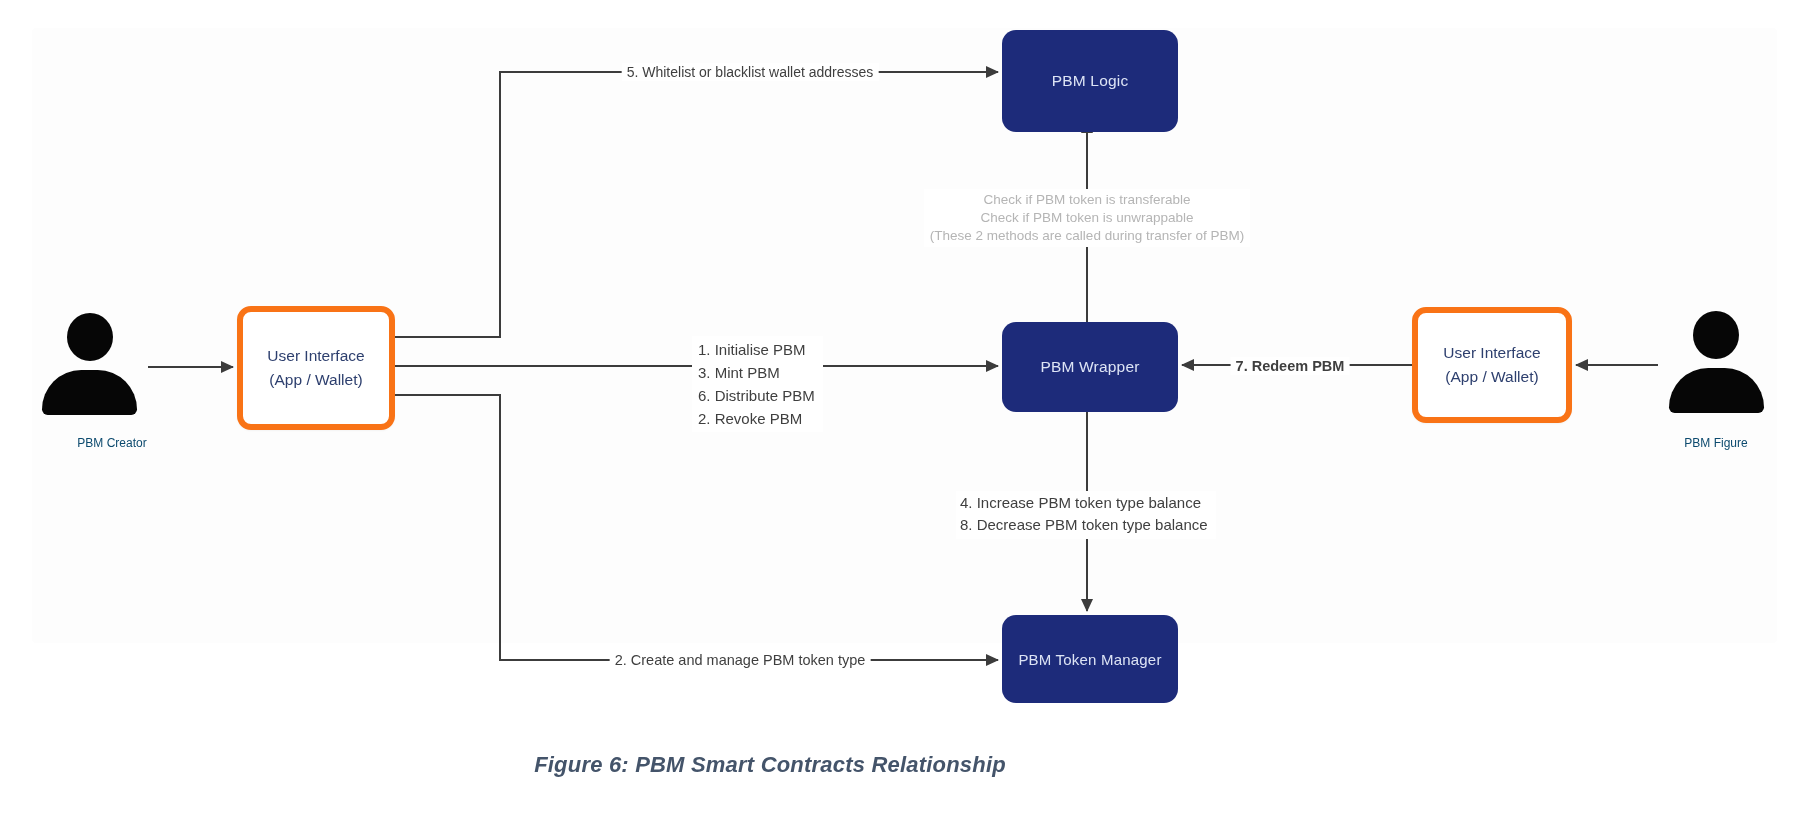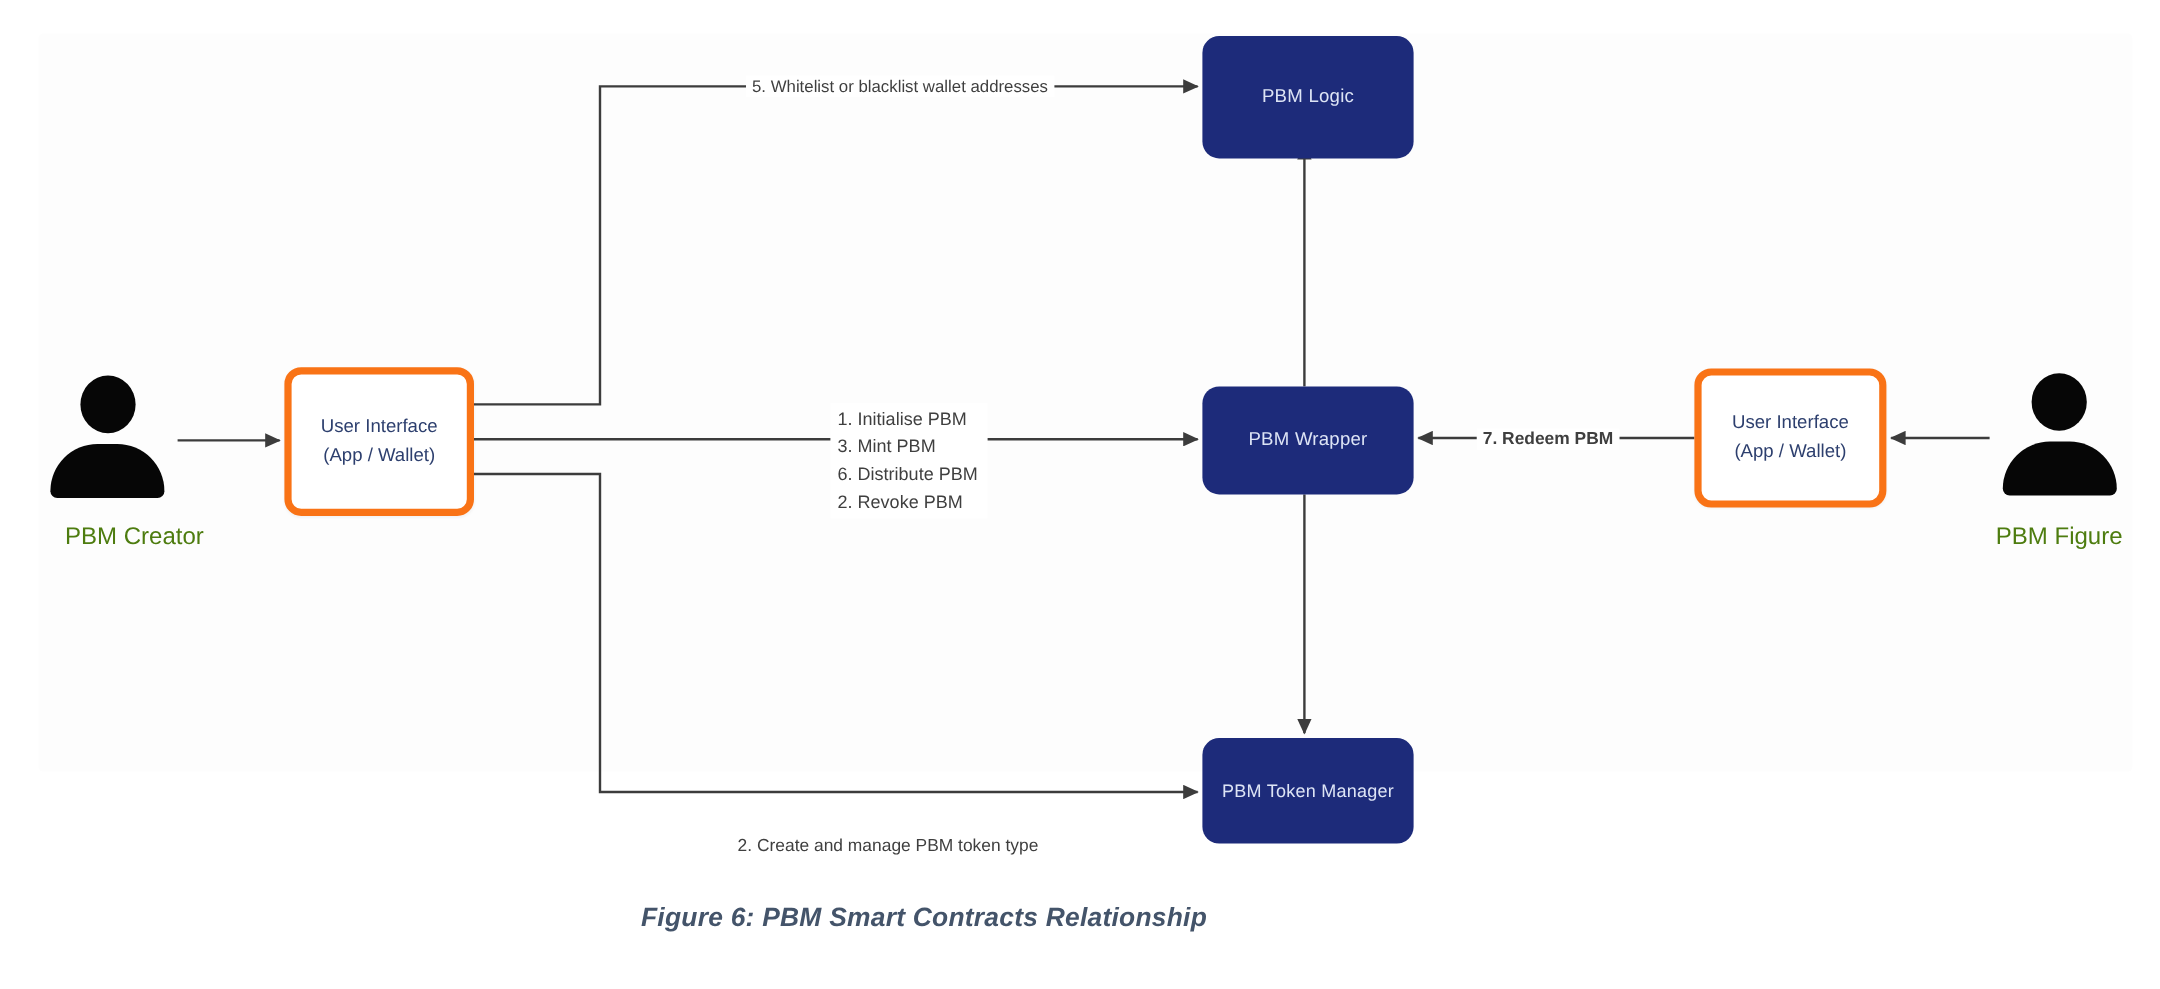--- a/index.html
+++ b/index.html
@@ -24,29 +24,29 @@
   #node-wrapper{left:1002px;top:322px;width:176px;height:90px;}
   #node-token-manager{left:1002px;top:615px;width:176px;height:88px;font-size:15px;}
   #node-ui-left{left:237px;top:306px;width:158px;height:124px;}
   #node-ui-right{left:1412px;top:307px;width:160px;height:116px;}
 
   .person{position:absolute;display:flex;flex-direction:column;align-items:center;}
   #person-creator{left:42px;top:313px;width:95px;}
   #person-holder{left:1668px;top:311px;width:96px;}
   .person .head{width:46px;height:48px;background:#060606;border-radius:50%;}
   .person .body{width:95px;height:45px;margin-top:9px;background:#060606;border-radius:48px 48px 7px 7px;}
-  .actor-label{position:absolute;transform:translateX(-50%);font-size:20px;color:#4d7c0f;white-space:nowrap;}
+  .actor-label{position:absolute;transform:translateX(-50%);font-size:12px;color:#0c4a6e;white-space:nowrap;}
   #label-creator{left:112px;top:436px;}
   #label-holder{left:1716px;top:436px;}
 
   .edge-label{position:absolute;background:#ffffff;white-space:nowrap;color:#3f3f3f;}
   .edge-label.centered{transform:translate(-50%,-50%);padding:1px 5px;}
   #lbl-whitelist{left:750px;top:72px;font-size:14px;}
   #lbl-redeem{left:1290px;top:366px;font-size:14.5px;font-weight:bold;}
-  #lbl-create{left:740px;top:660px;font-size:14.5px;margin-top:45px;}
+  #lbl-create{left:740px;top:660px;font-size:14.5px;}
   #lbl-wrapper-ops{left:692px;top:336px;font-size:15px;line-height:23px;padding:2px 8px 2px 6px;}
   #lbl-balance{left:956px;top:491px;font-size:15px;line-height:22px;padding:1px 8px 3px 4px;}
   #lbl-logic-checks{left:1087px;top:218px;transform:translate(-50%,-50%);text-align:center;
     font-size:13.5px;line-height:18px;color:#b5b5b5;padding:2px 6px;}
   .caption{
     position:absolute;left:770px;top:765px;transform:translate(-50%,-50%);
     font-style:italic;font-weight:600;font-size:22px;color:#44546a;white-space:nowrap;letter-spacing:.2px;
   }
 </style>
 </head>
@@ -76,21 +76,30 @@
 
   <div class="edge-label" id="lbl-wrapper-ops">
     <div>1. Initialise PBM</div>
     <div>3. Mint PBM</div>
     <div>6. Distribute PBM</div>
     <div>2. Revoke PBM</div>
   </div>
 
   <div class="edge-label centered" id="lbl-create">2. Create and manage PBM token type</div>
 
+  <div class="edge-label" id="lbl-logic-checks">
+    <div>Check if PBM token is transferable</div>
+    <div>Check if PBM token is unwrappable</div>
+    <div>(These 2 methods are called during transfer of PBM)</div>
+  </div>
 
+  <div class="edge-label" id="lbl-balance">
+    <div>4. Increase PBM token type balance</div>
+    <div>8. Decrease PBM token type balance</div>
+  </div>
 
   <div class="edge-label centered" id="lbl-redeem">7. Redeem PBM</div>
 
   <div class="node navy" id="node-logic">
     <span>PBM Logic</span>
   </div>
   <div class="node navy" id="node-wrapper">
     <span>PBM Wrapper</span>
   </div>
   <div class="node navy" id="node-token-manager">

